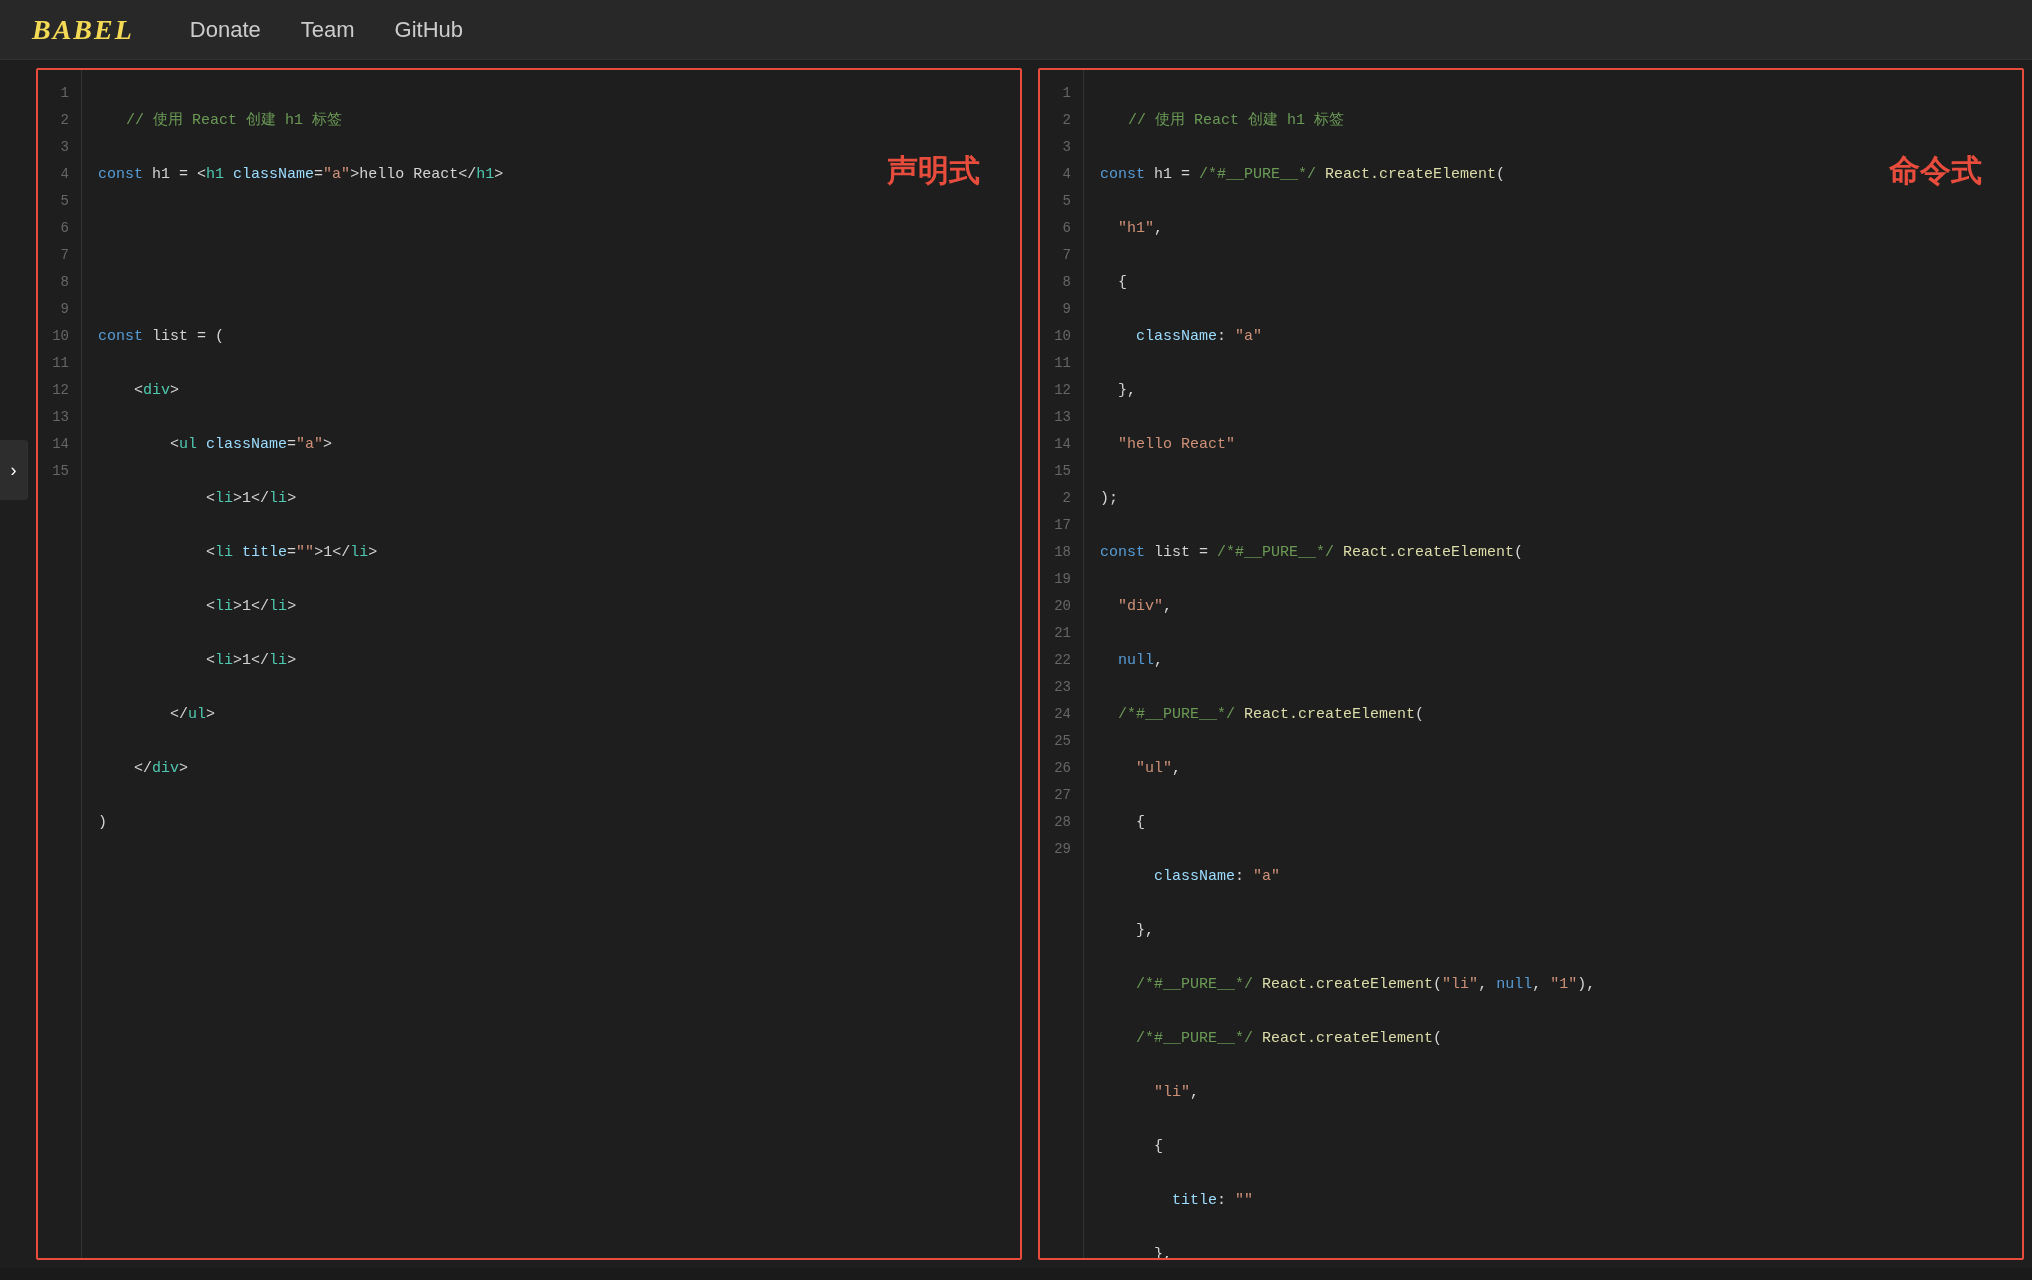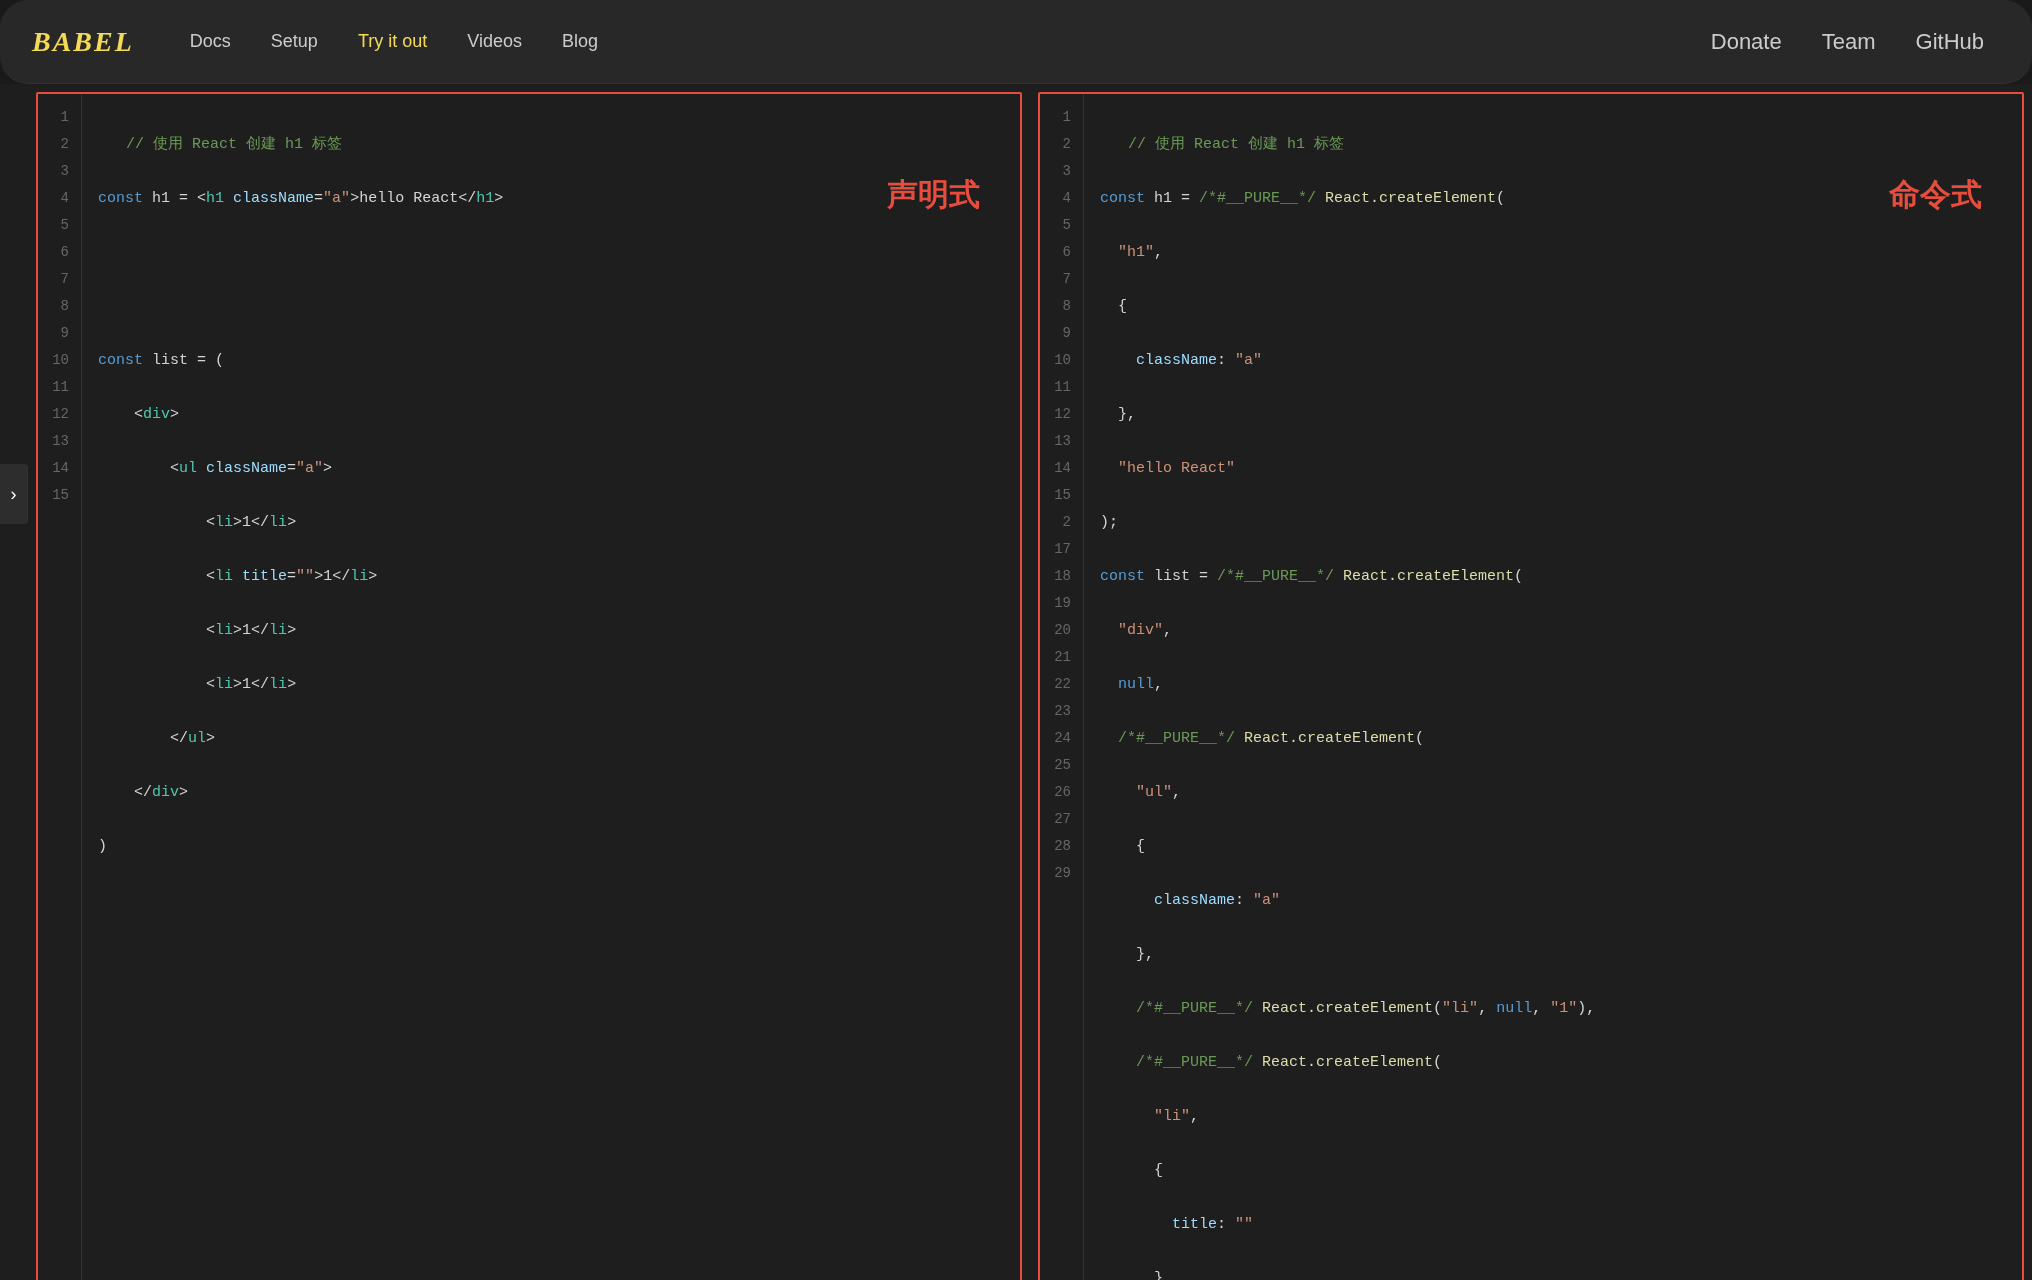--- a/index.html
+++ b/index.html
@@ -9,27 +9,26 @@
       background: #1a1a1a;
       color: #fff;
       height: 1280px;
       width: 2032px;
       overflow: hidden;
     }
 
     
     .navbar {
       background: #282828;
-      height: 84px;
+      height: 60px;
       display: flex;
       align-items: center;
       padding: 0 32px;
       gap: 0;
       border-bottom: 1px solid #333;
-      border-radius: 28px;
     }
 
     .navbar-logo {
       margin-right: 40px;
     }
 
     .logo-text {
       font-size: 28px;
       font-weight: 900;
       color: #f5da55;
@@ -207,27 +206,20 @@
     .prop { color: #9cdcfe; } 
     .text-default { color: #d4d4d4; }
     .pure-comment { color: #6a9955; }
   </style>
 </head>
 <body>
 
 <nav class="navbar">
   <div class="navbar-logo">
     <span class="logo-text">BABEL</span>
-  </div>
-  <div class="nav-links">
-    <a class="nav-link">Docs</a>
-    <a class="nav-link">Setup</a>
-    <a class="nav-link active">Try it out</a>
-    <a class="nav-link">Videos</a>
-    <a class="nav-link">Blog</a>
   </div>
   <div class="nav-right">
     <a class="nav-link">Donate</a>
     <a class="nav-link">Team</a>
     <a class="nav-link">GitHub</a>
   </div>
 </nav>
 
 <div class="main-content">
 

